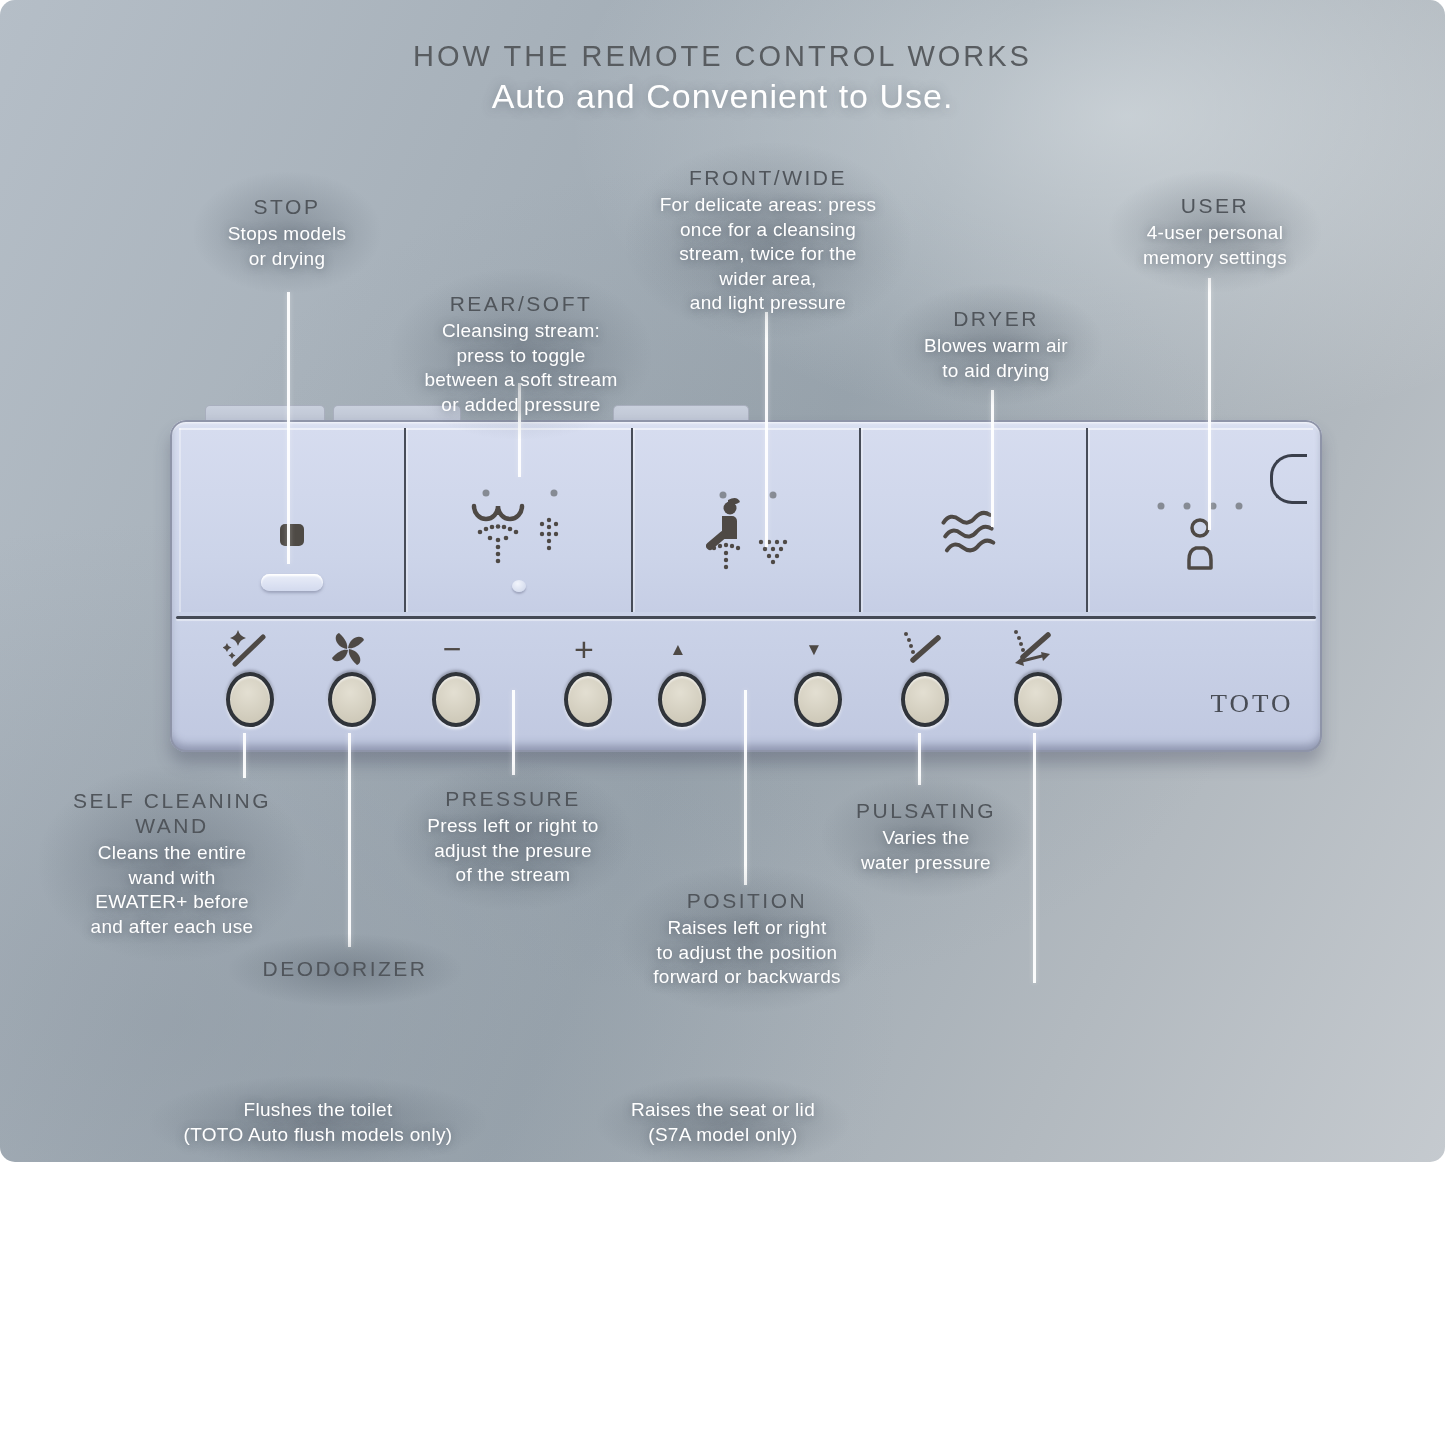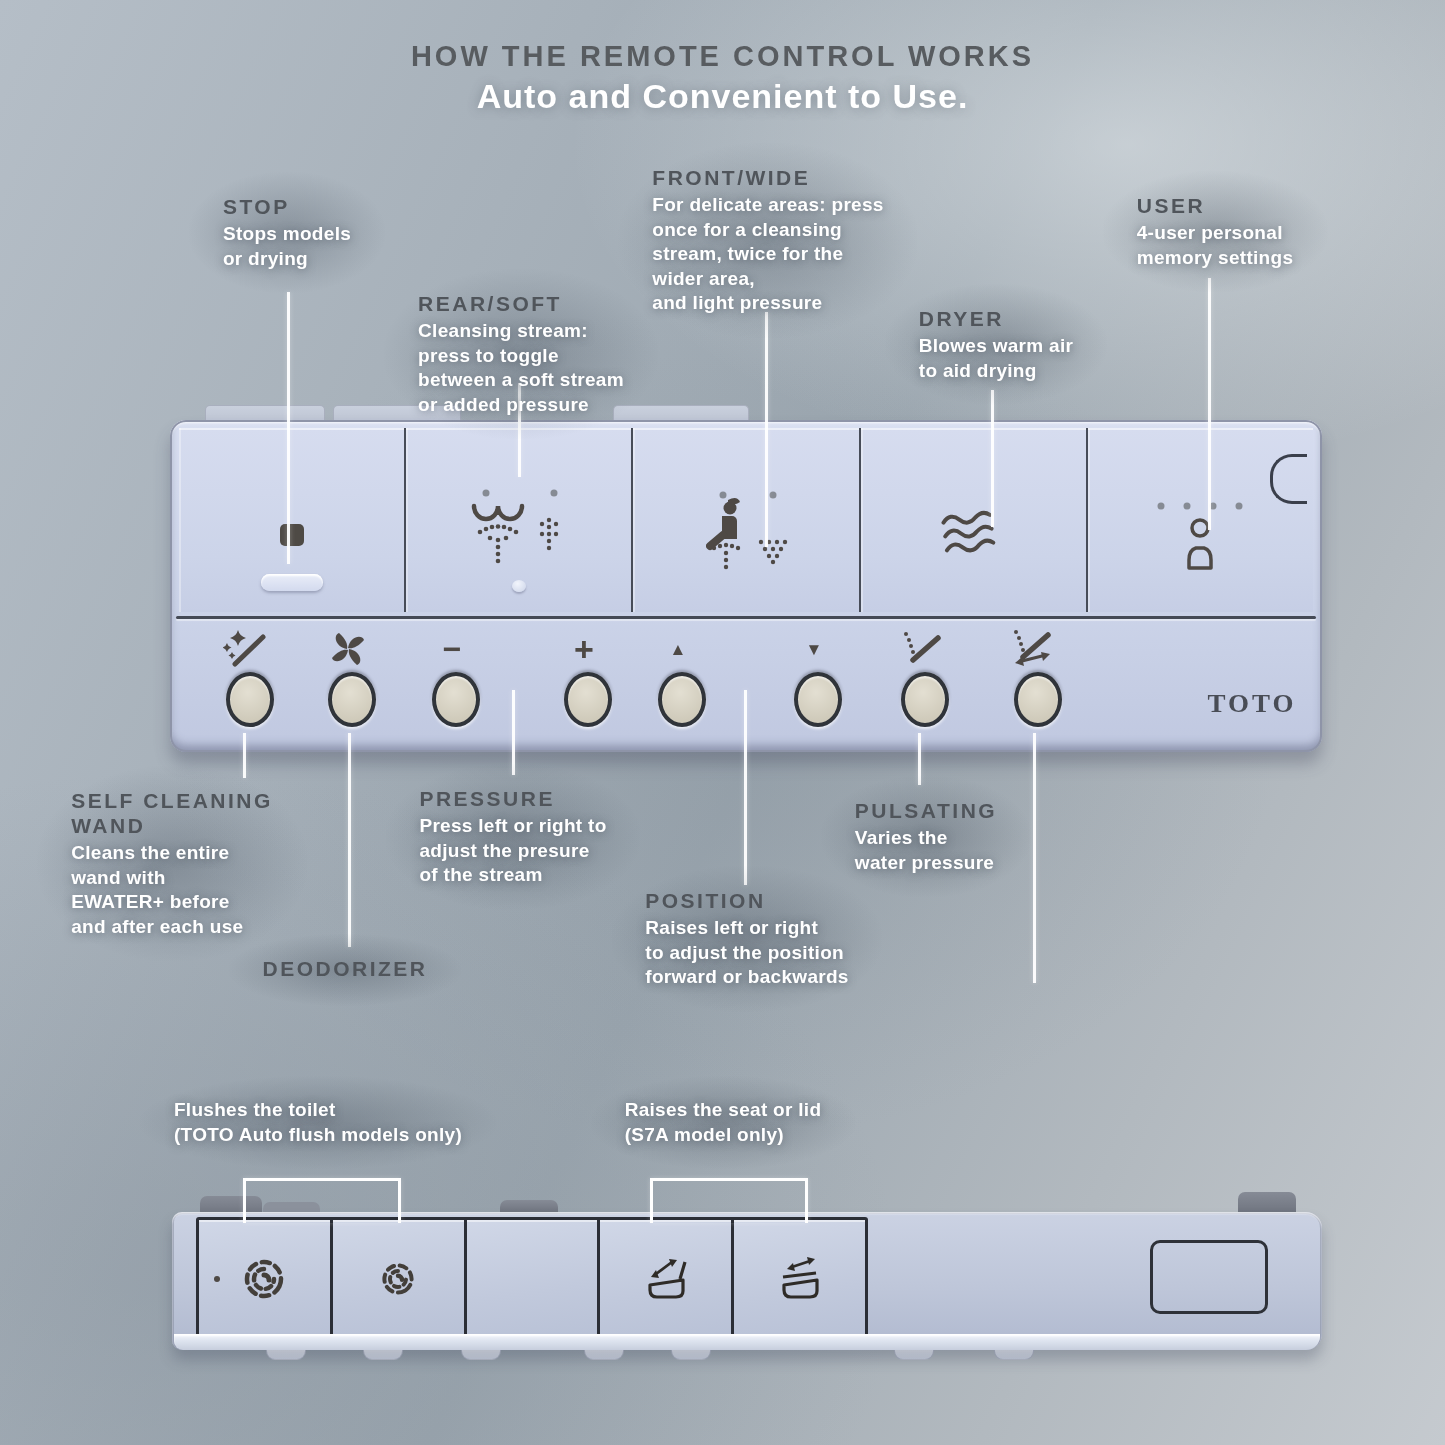--- a/index.html
+++ b/index.html
@@ -1,34 +1,35 @@
 <!DOCTYPE html>
 <html><head>
 <meta charset="utf-8">
 <style>
   html,body { margin:0; padding:0; }
   #stage {
-    position:relative; width:1445px; height:1445px; overflow:hidden;
-    font-family:"Liberation Sans", sans-serif; font-weight:bold;
+    position:relative; width:1445px; height:1162px; overflow:hidden;
+    font-family:"Liberation Sans", sans-serif; font-weight:normal;
     background:
       radial-gradient(900px 520px at 78% 10%, rgba(232,237,240,.55), rgba(232,237,240,0) 62%),
       radial-gradient(1100px 760px at 12% 88%, rgba(130,141,152,.38), rgba(130,141,152,0) 66%),
       radial-gradient(800px 600px at 50% 50%, rgba(120,132,143,.22), rgba(120,132,143,0) 70%),
       linear-gradient(115deg,#b5bec7 0%,#a7b1ba 28%,#9ba6af 52%,#b2b9bf 78%,#c5cacf 100%);
+    border-radius: 15px;
   }
   .abs { position:absolute; }
 
   
   .title { left:0; right:0; top:40px; text-align:center; font-size:29px; letter-spacing:3px;
            color:#585c60; white-space:pre-line; }
   .subtitle { left:0; right:0; top:77px; text-align:center; font-size:34px; letter-spacing:1px;
               color:#ffffff; white-space:pre-line; text-shadow:0 1px 12px rgba(70,80,92,.45); }
 
   
-  .callout { transform:translateX(-50%); text-align:left; z-index:6; }
+  .callout { transform:translateX(-50%); text-align:center; z-index:6; }
   .callout::before { content:""; position:absolute; inset:-22px -34px;
       background:radial-gradient(ellipse, rgba(56,66,78,.30), rgba(56,66,78,0) 72%); z-index:-1; }
   .co-title { font-size:21px; letter-spacing:2.5px; line-height:25px; color:#50555b;
       white-space:pre-line; margin-bottom:3px; }
   .co-body  { font-size:19px; line-height:24.5px; letter-spacing:.3px; color:#ffffff;
       white-space:pre-line; text-shadow:0 1px 9px rgba(60,70,82,.55); }
 
   
   .cline { width:3px; background:rgba(255,255,255,.95); z-index:5;
            box-shadow:0 0 5px rgba(255,255,255,.35); }

